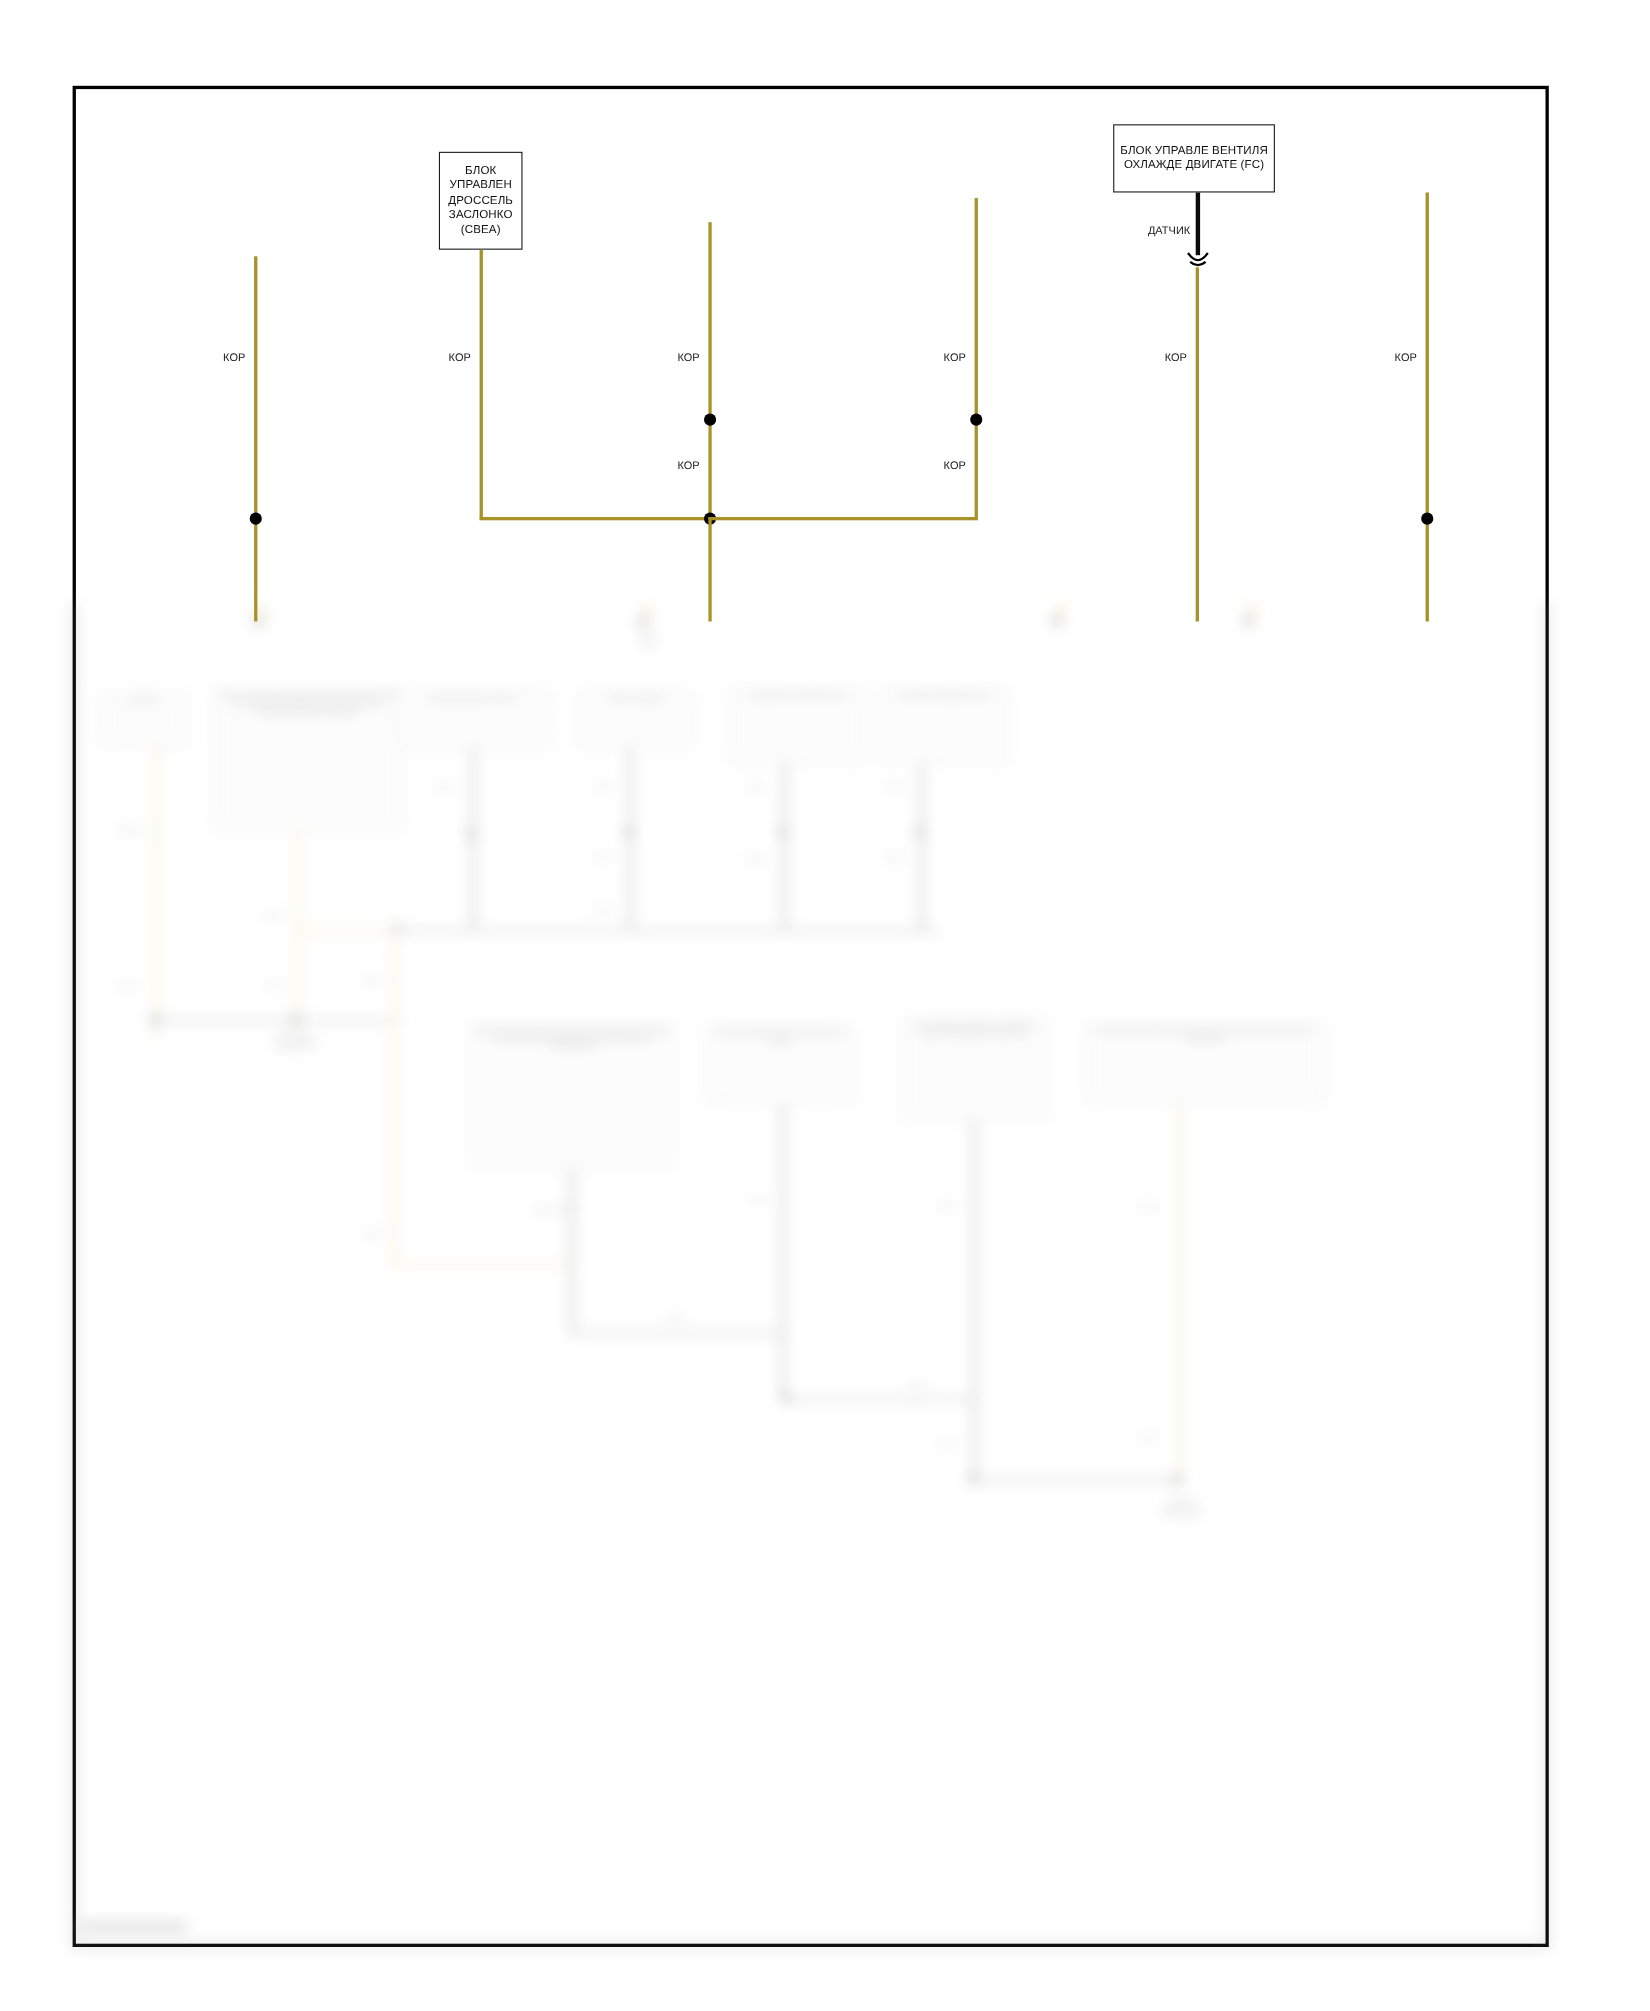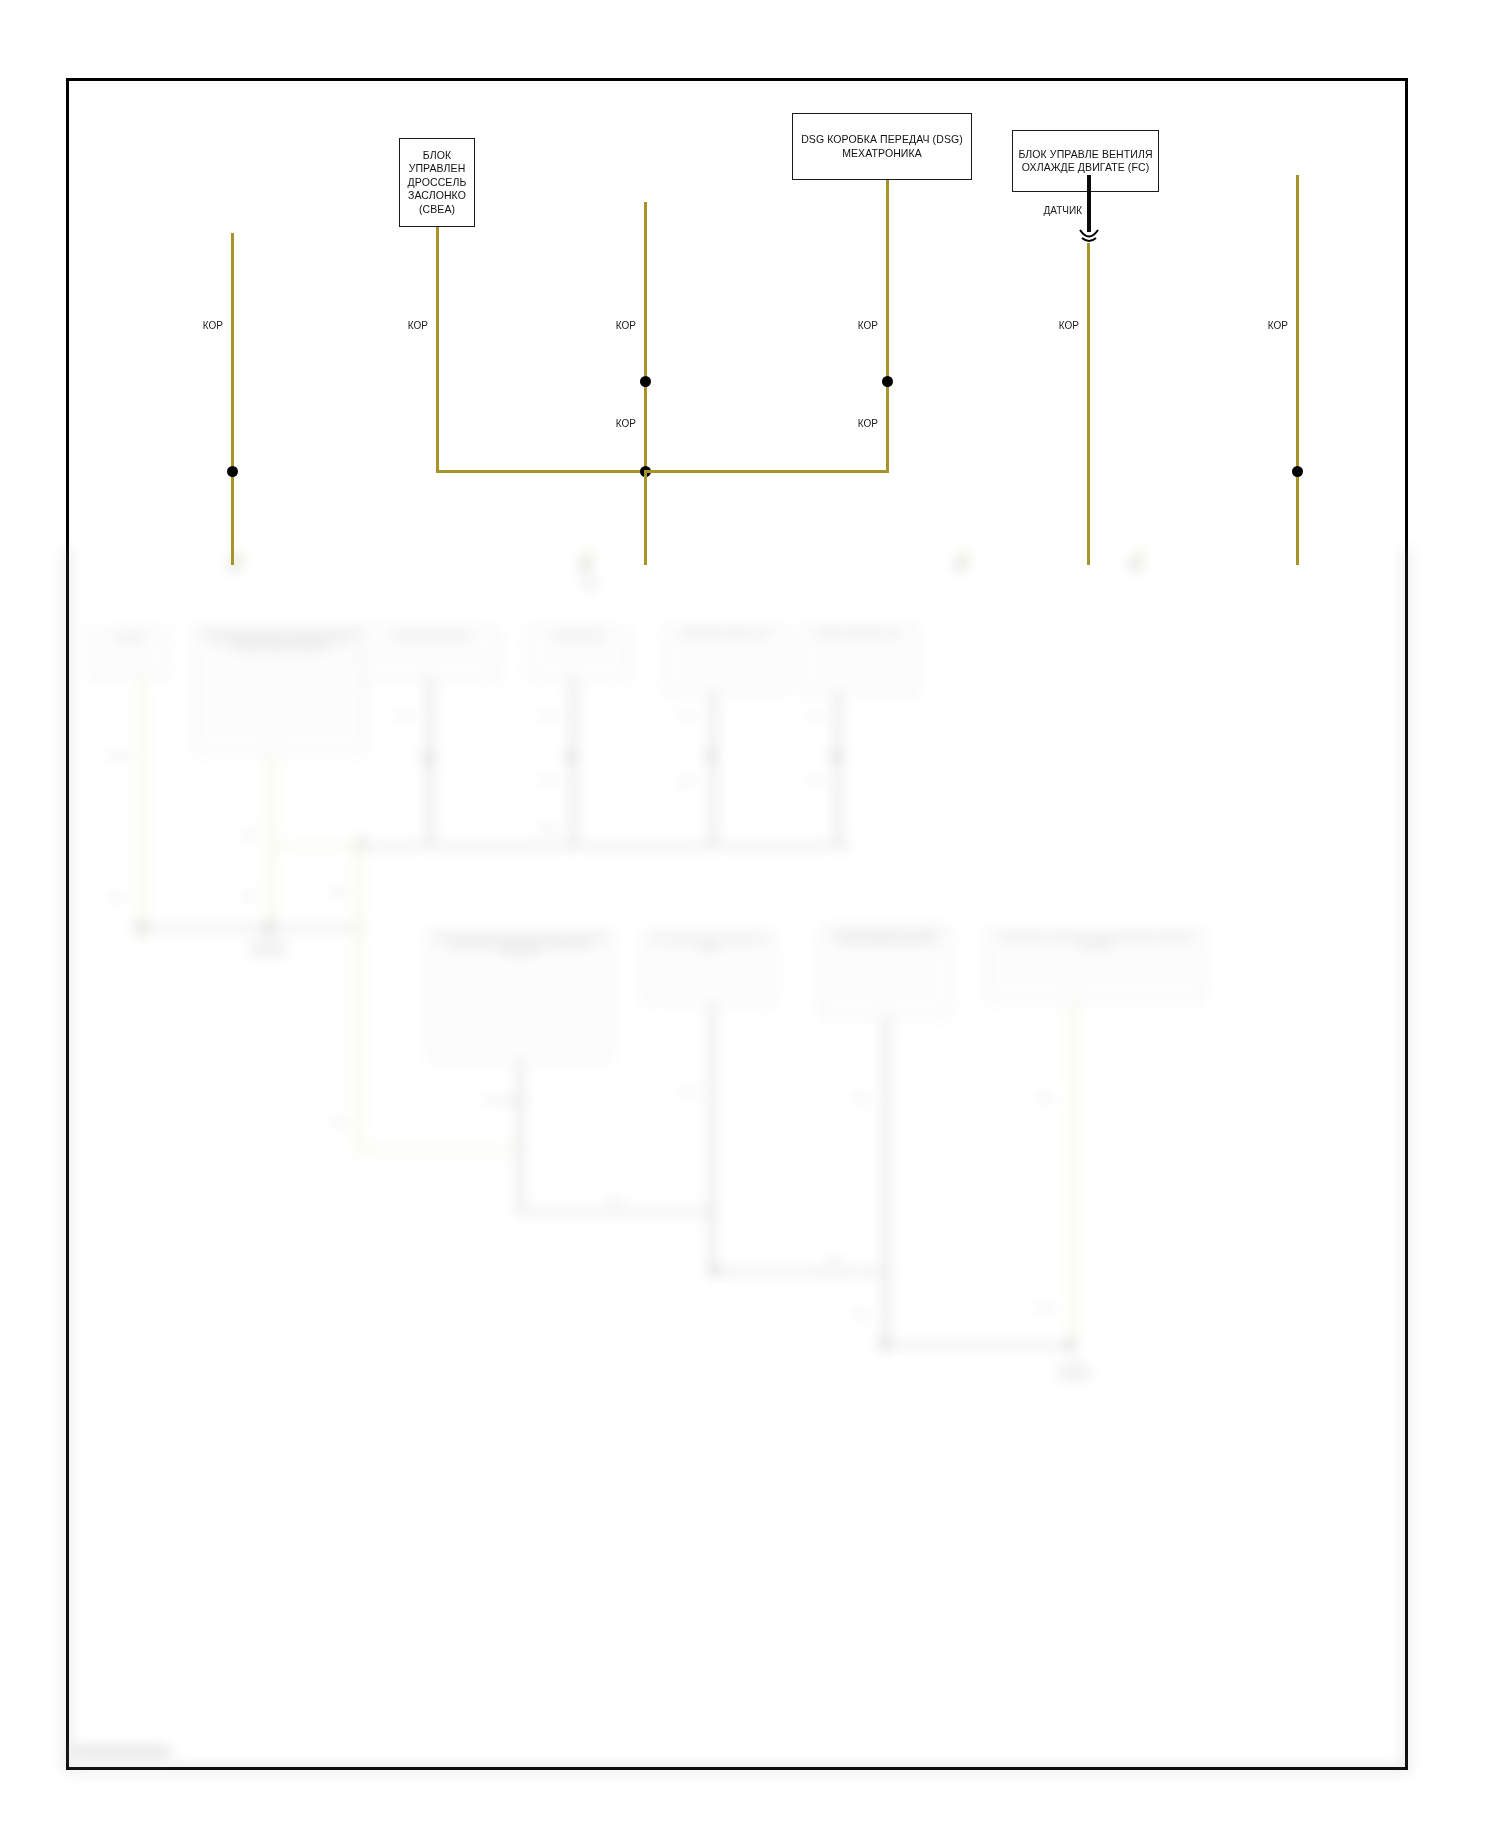--- a/index.html
+++ b/index.html
@@ -294,23 +294,22 @@
     <div class="blabel" style="left:970px; top:546px;">▬▬▬</div>
     <div class="blabel" style="left:970px; top:756px;">▬▬▬</div>
 
     <div class="bfooter"></div>
   </div>
 
 
   <div class="comp-box" style="left:399px; top:138px; width:76px; height:89px;">БЛОК УПРАВЛЕН ДРОССЕЛЬ ЗАСЛОНКО (CBEA)</div>
 
 
-  <div class="comp-box" style="left:792px; top:113px; width:180px; height:67px;">DSG КОРОБКА ПЕРЕДАЧ (DSG) МЕХАТРОНИКА</div>
-
-  <div class="comp-box" style="left:1012px; top:130px; width:147px; height:62px;">БЛОК УПРАВЛЕ ВЕНТИЛЯ ОХЛАЖДЕ ДВИГАТЕ (FC)</div>
+
+  <div class="comp-box" style="left:1012px; top:113px; width:147px; height:62px;">БЛОК УПРАВЛЕ ВЕНТИЛЯ ОХЛАЖДЕ ДВИГАТЕ (FC)</div>
 
 
   <div class="wire-v" style="left:231px; top:233px; height:332px;"></div>
   <div class="wire-label" style="left:183px; top:320px; width:40px;">КОР</div>
   <div class="junction" style="left:227px; top:466px;"></div>
 
   <div class="wire-v" style="left:436px; top:227px; height:245px;"></div>
   <div class="wire-label" style="left:388px; top:320px; width:40px;">КОР</div>
   <div class="wire-h" style="left:436px; top:470px; width:208px;"></div>
 

